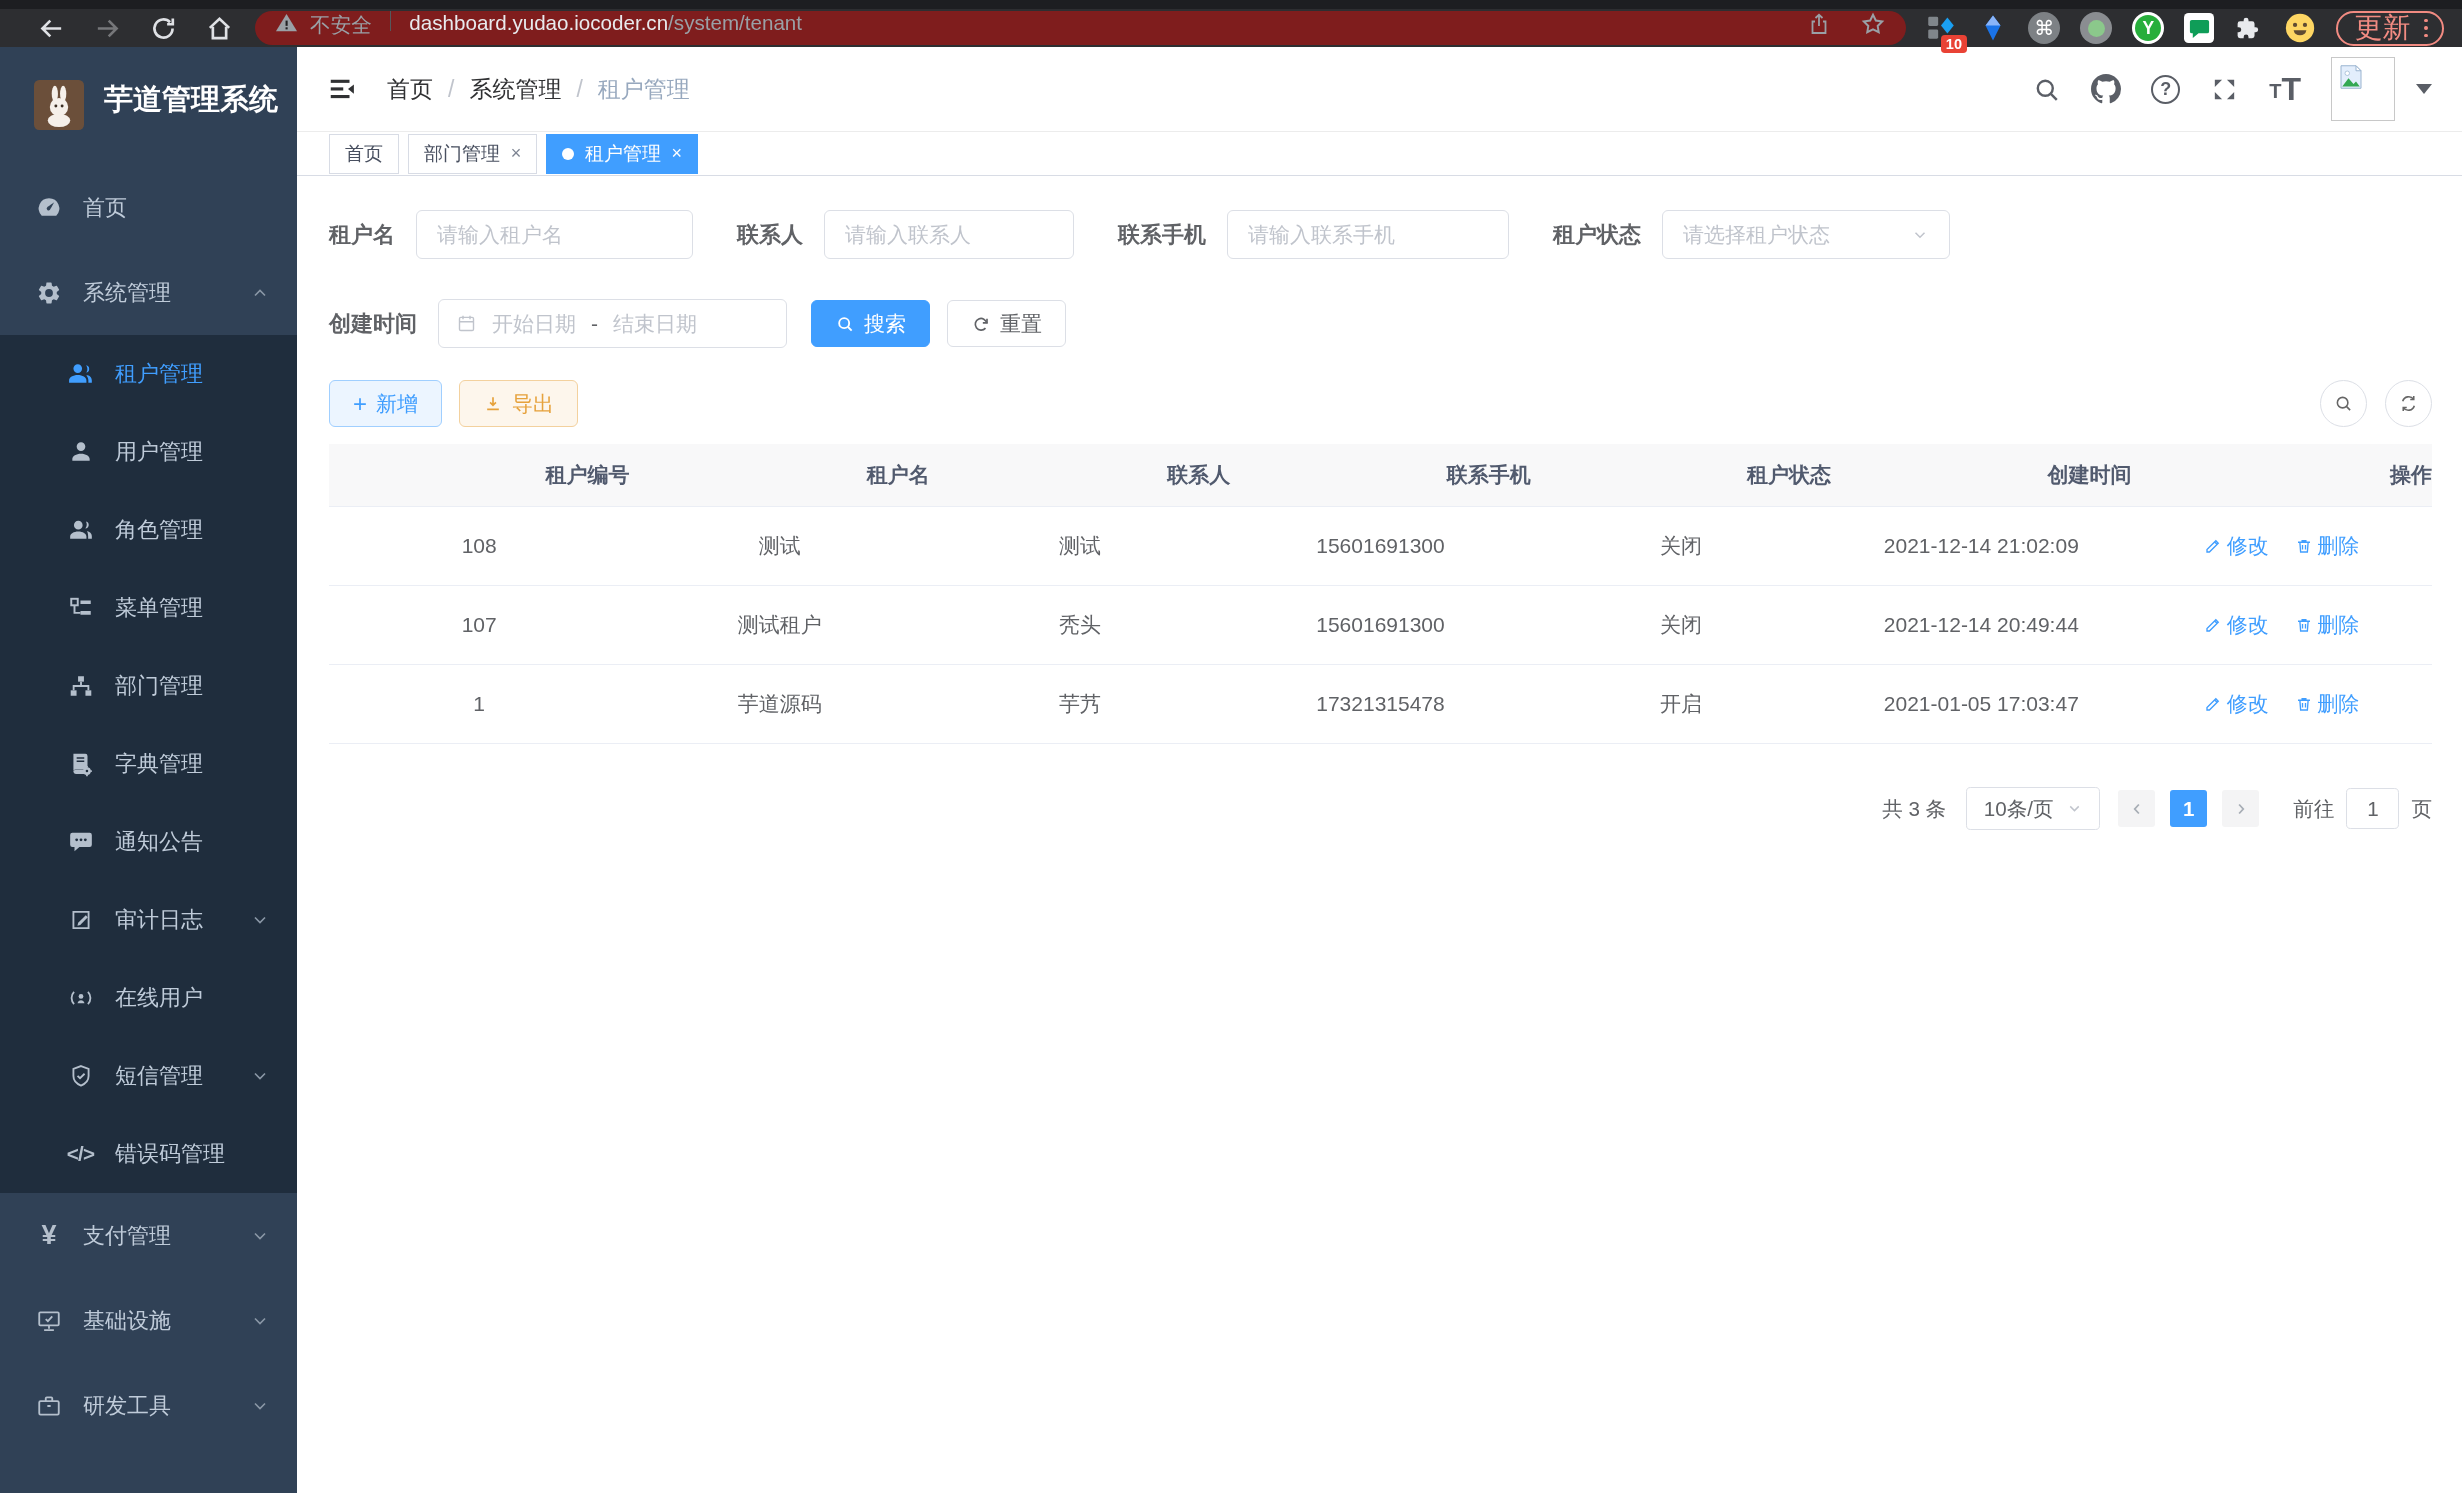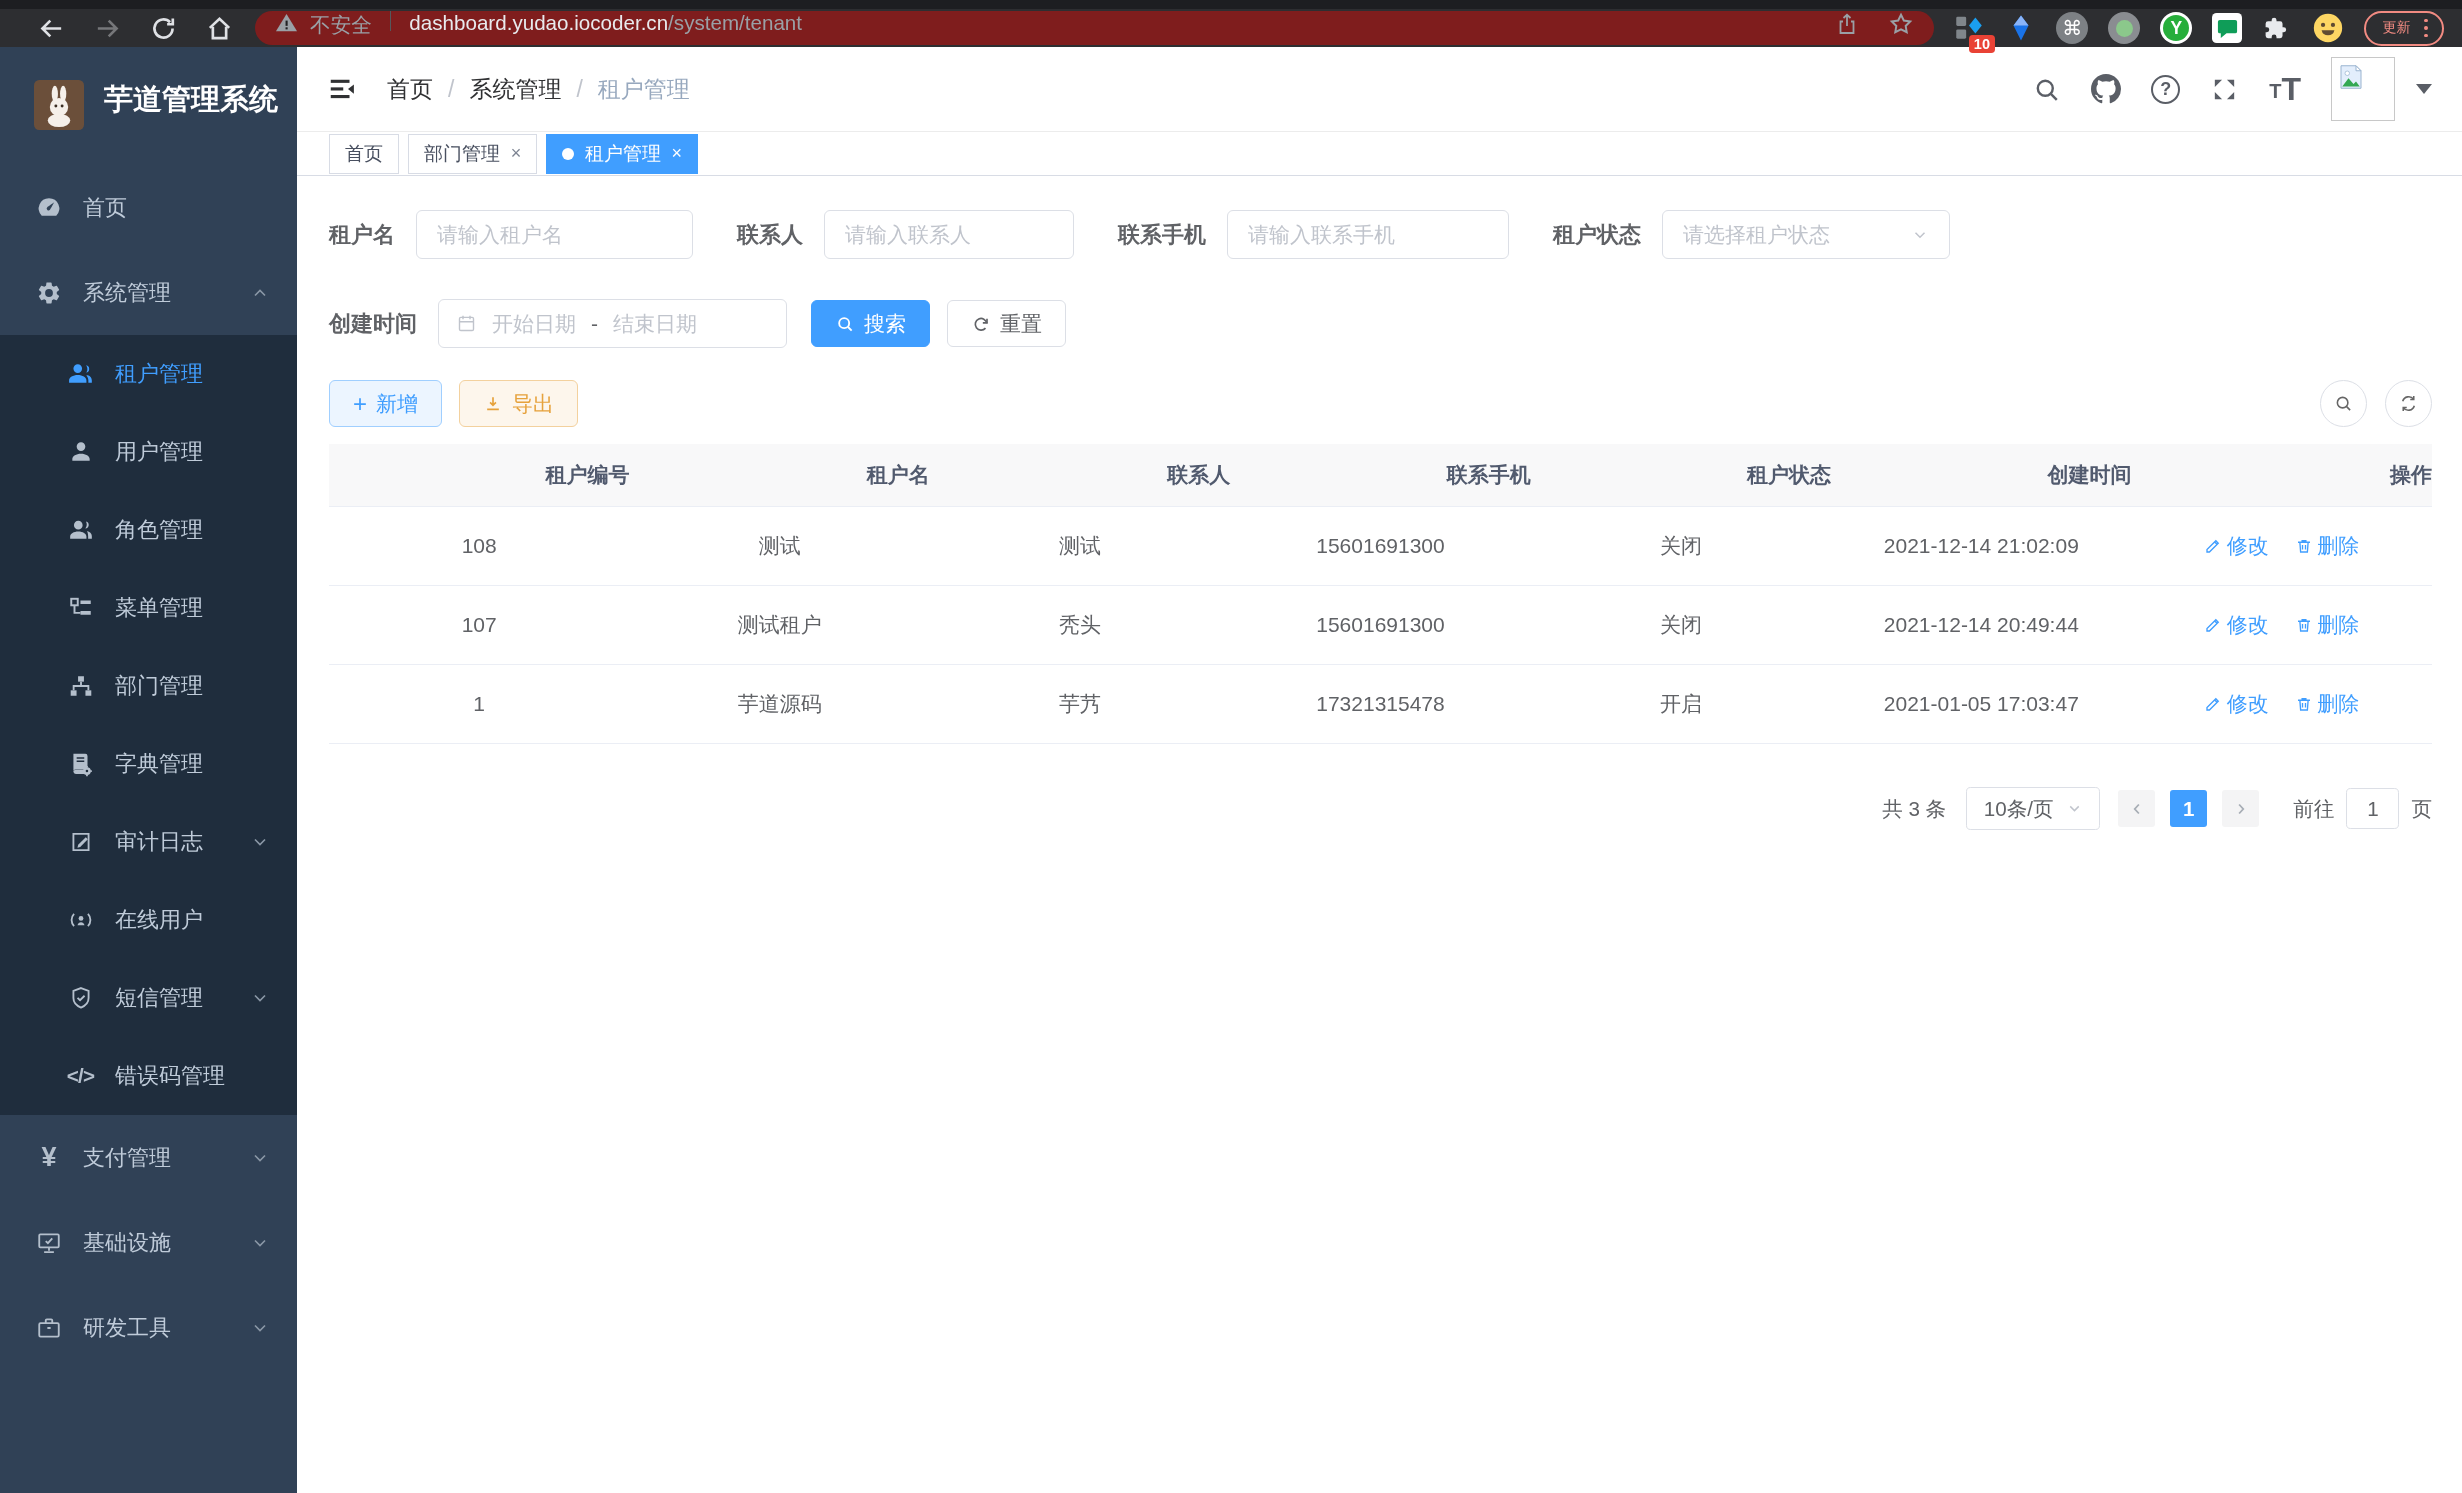--- a/index.html
+++ b/index.html
@@ -27,21 +27,21 @@
     font-weight:700; border-radius:3.8px; padding:1.5px 5.3px; line-height:1; }
   .ext-circle { width:32px; height:32px; border-radius:50%; display:flex; align-items:center; justify-content:center; }
   .ext-cmd { background:#7d8185; color:#fff; font-size:20px; }
   .ext-dot { background:#8a8d91; }
   .ext-dot i { width:17px; height:17px; border-radius:50%; background:#8bc88b; }
   .ext-y { background:#fff; }
   .ext-y i { width:26px; height:26px; border-radius:50%; background:#27ae3b; color:#fff; font-size:17.5px; font-weight:700;
     font-style:normal; display:flex; align-items:center; justify-content:center; }
   .ext-chat { width:30px; height:30px; background:#fff; border-radius:4.6px; display:flex; align-items:center; justify-content:center; }
   .update-pill { border:2.3px solid #f28b82; border-radius:20px; height:35px; display:flex; align-items:center;
-    gap:10.7px; padding:0 10.7px 0 17px; color:#f28b82; font-size:14px; margin-right:4.6px; }
+    gap:10.7px; padding:0 10.7px 0 17px; color:#f28b82; font-size:28px; margin-right:4.6px; }
   .kebab { display:flex; flex-direction:column; gap:3.8px; padding:3px; }
   .kebab i { width:3.8px; height:3.8px; border-radius:50%; background:#f28b82; }
 
   
   .app { display:flex; height:1447px; }
   .sidebar { width:297px; background:#304156; color:#bfcbd9; flex:none; overflow:hidden; }
   .logo-row { height:85px; display:flex; padding-left:34px;margin-top:33px; }
   .logo-img { width:50px; height:50px; flex:none; }
   .app-title { color:#fff; font-size:29px; font-weight:700; margin-left:20px; white-space:nowrap; }
   .menu-item { height:85px; display:flex; align-items:center; padding:0 27px 0 35px; position:relative;
@@ -335,20 +335,31 @@
               <svg width="26" height="26" viewBox="0 0 24 24">
                 <path fill="currentColor" d="M5 2.5h11a2 2 0 0 1 2 2V17H7a2 2 0 0 0-2 2z"></path>
                 <path fill="currentColor" d="M5 19a2.2 2.2 0 0 0 2.2 2.2H18V17.4H7A2.2 2.2 0 0 0 5 19z"></path>
                 <path stroke="#1f2d3d" stroke-width="1.4" d="M8 6.5h7M8 9.5h7"></path>
                 <circle cx="17.5" cy="18.5" r="3.6" fill="currentColor"></circle>
                 <circle cx="17.5" cy="18.5" r="1.2" fill="#1f2d3d"></circle>
                 <path stroke="currentColor" stroke-width="1.6" d="M17.5 13.8v1.4M17.5 21.8v1.4M13.5 18.5h1.4M20.6 18.5H22"></path>
               </svg>
             </span>
           <span>字典管理</span>
+        </div>
+        <div class="menu-item">
+          <span class="ico mi-icon">
+              <svg width="26" height="26" viewBox="0 0 24 24">
+                <path fill="currentColor" d="M4 3.5h16a2 2 0 0 1 2 2v9a2 2 0 0 1-2 2h-9.5L6 20.5v-4H4a2 2 0 0 1-2-2v-9a2 2 0 0 1 2-2z"></path>
+                <circle cx="8" cy="10" r="1.3" fill="#1f2d3d"></circle>
+                <circle cx="12" cy="10" r="1.3" fill="#1f2d3d"></circle>
+                <circle cx="16" cy="10" r="1.3" fill="#1f2d3d"></circle>
+              </svg>
+            </span>
+          <span>通知公告</span>
         </div>
         <div class="menu-item">
           <span class="ico mi-icon">
               <svg width="26" height="26" viewBox="0 0 24 24" fill="none" stroke="currentColor" stroke-width="1.7">
                 <path d="M5 4.5h14v15H5z"></path>
                 <path fill="currentColor" stroke="none" d="m9.4 14.6 7-7 1.9 1.9-7 7-2.6.7z"></path>
               </svg>
             </span>
           <span>审计日志</span>
           <span class="ico mi-chevron">

